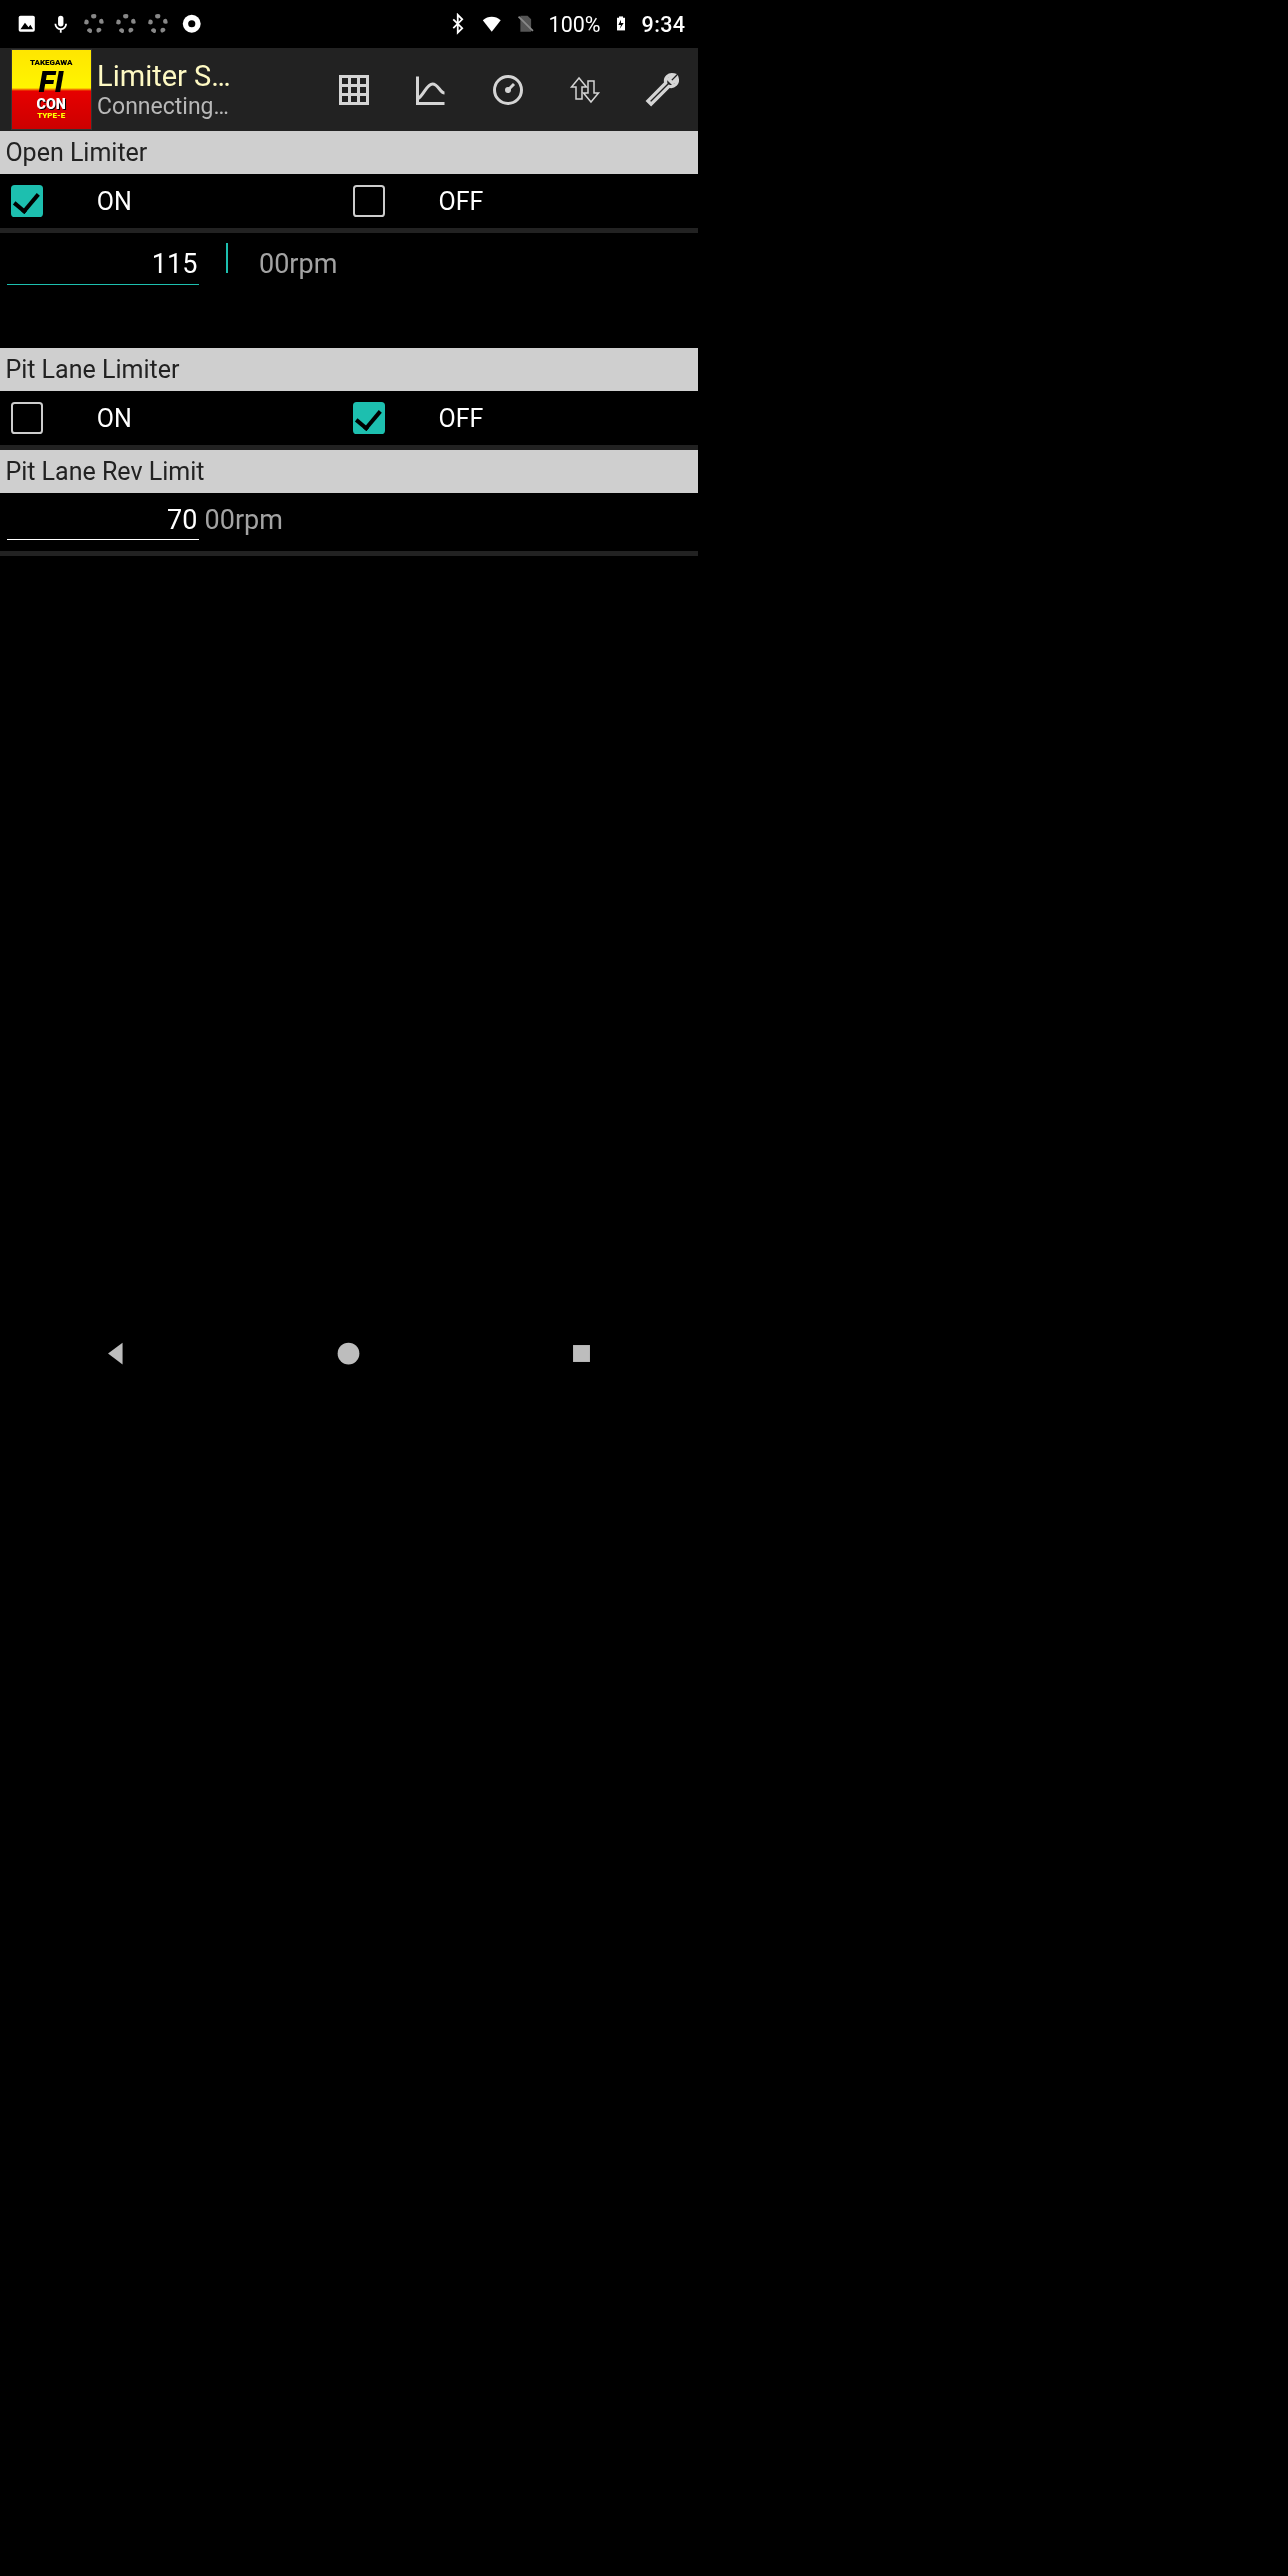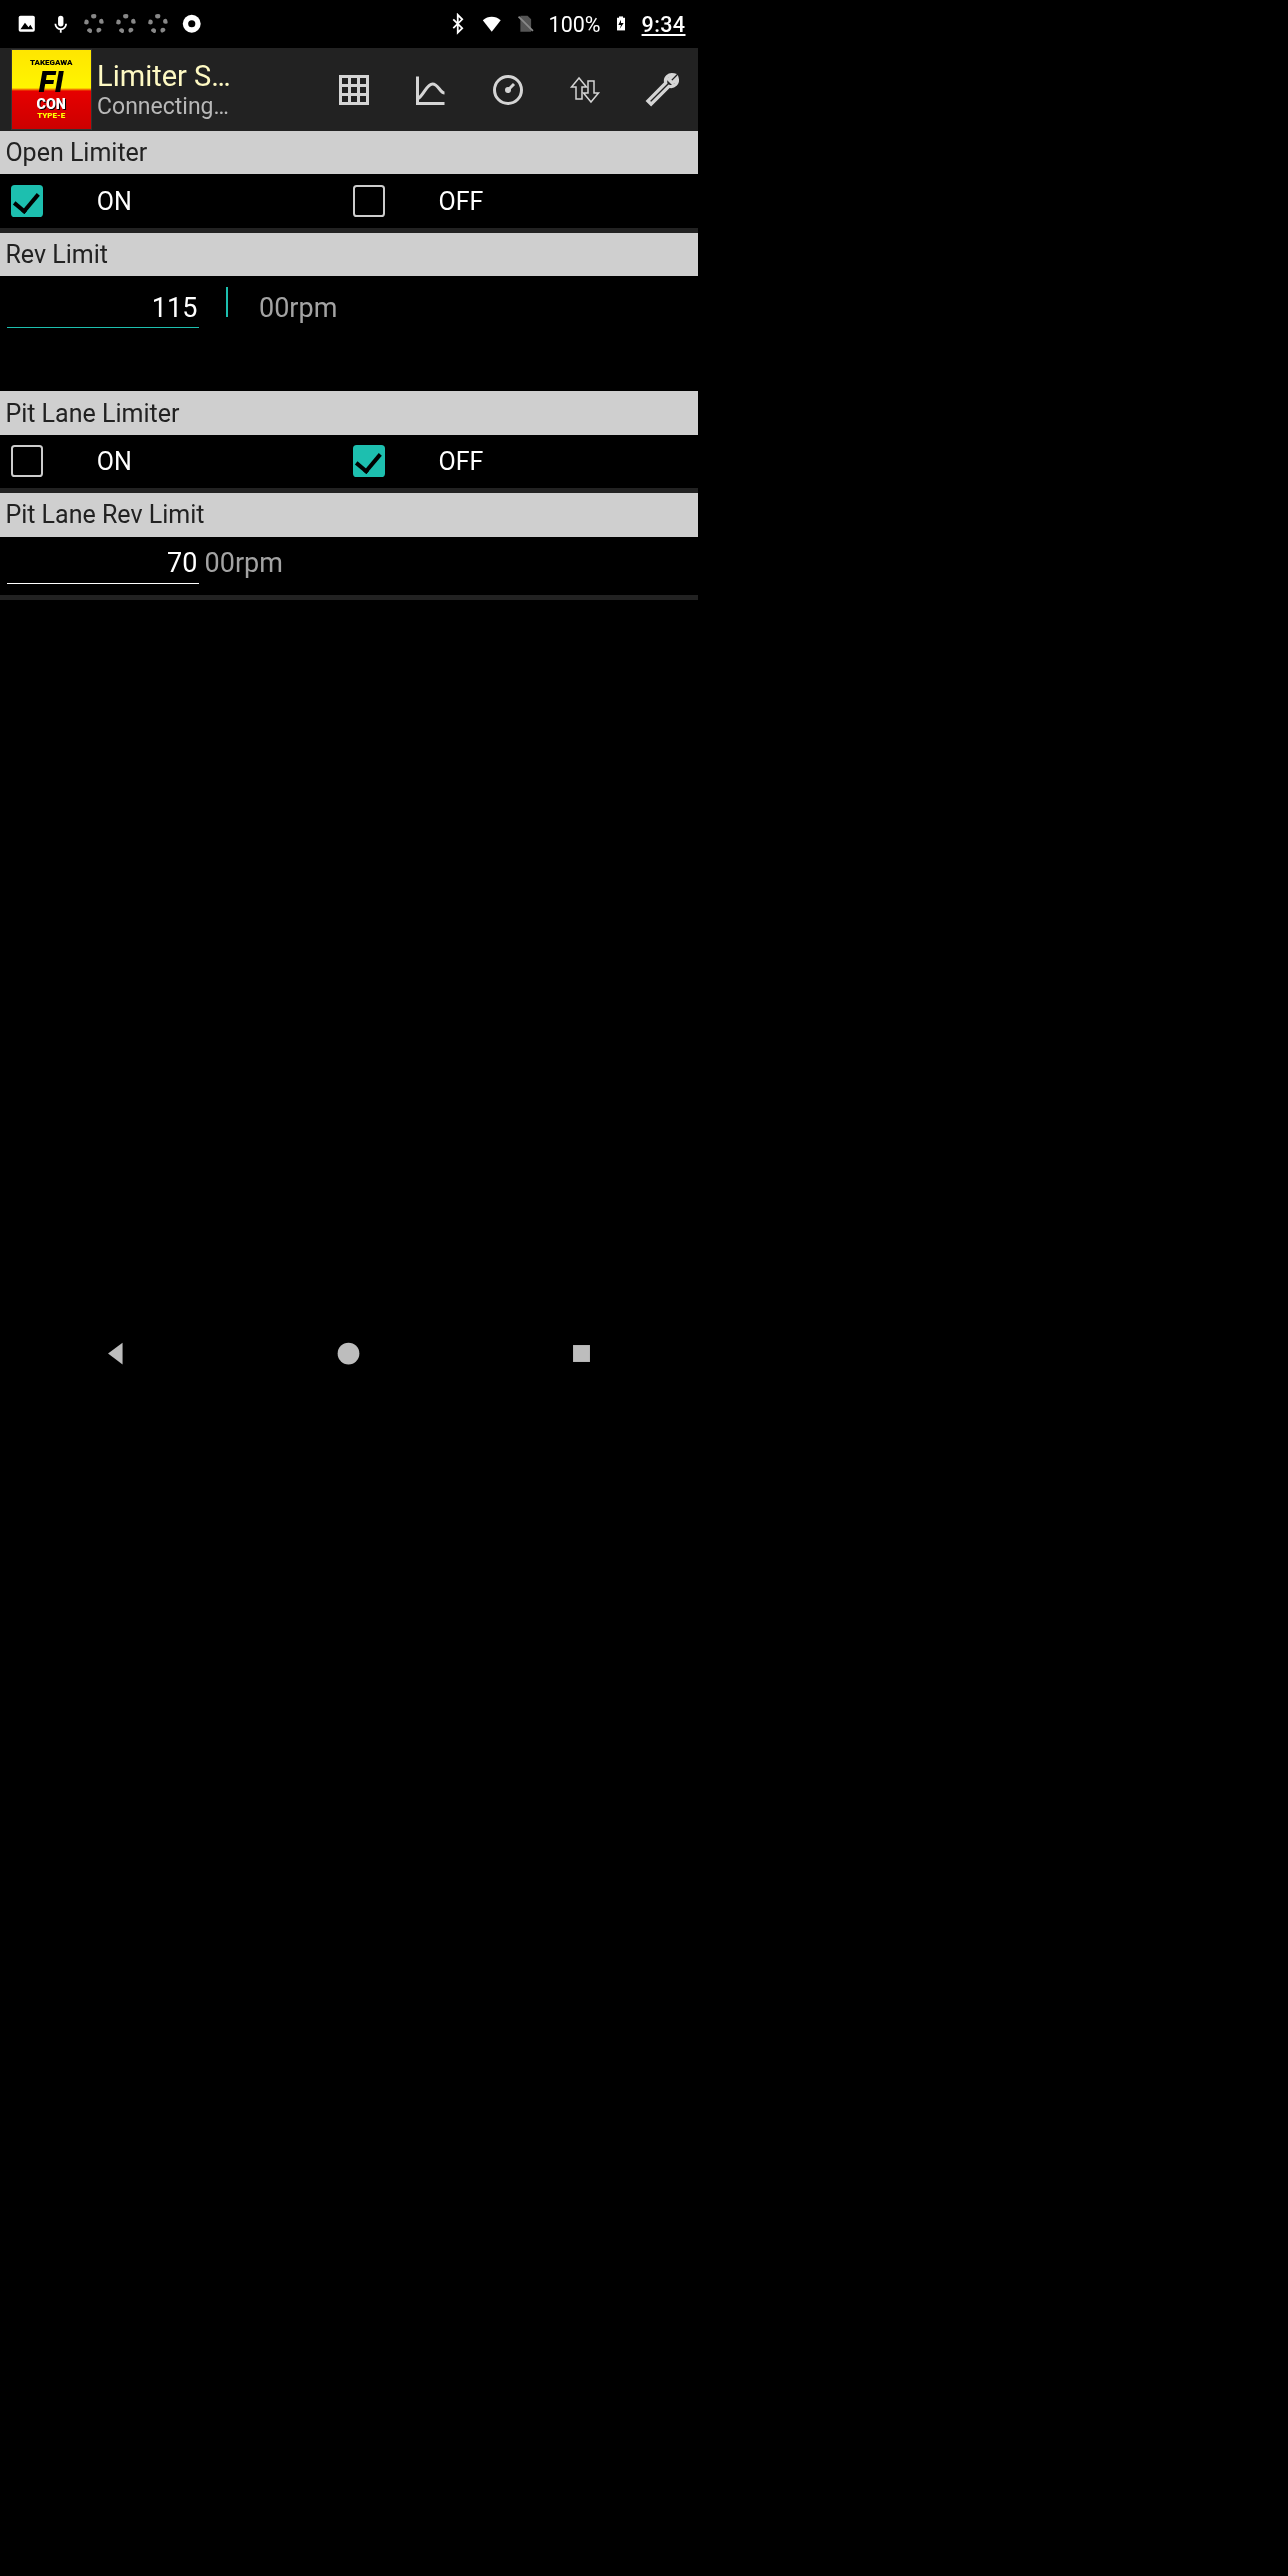--- a/index.html
+++ b/index.html
@@ -22,21 +22,21 @@
     font-size: 21.5px;
     color: #fff;
   }
   .status-left, .status-right { display: flex; align-items: center; gap: 12.5px; }
   .status-left svg, .status-right svg { display: block; }
   .sys-ico { width: 21.5px; height: 21.5px; }
   .spinner-dot {
     width: 19.7px; height: 19.7px; border-radius: 50%;
     border: 5.4px dotted #888;
   }
-  .status-time { font-weight: 500; letter-spacing: 0.4px; text-decoration: underline; }
+  .status-time { font-weight: 500; letter-spacing: 0.4px; }
 
   
   .app-bar {
     height: 83px;
     background: #222;
     display: flex;
     align-items: center;
     padding: 0 9px 0 10.7px;
   }
   .logo-box {
@@ -261,21 +261,20 @@
     <div class="chk-pair">
       <div class="chk checked"></div>
       <span class="chk-label">ON</span>
     </div>
     <div class="chk-pair">
       <div class="chk"></div>
       <span class="chk-label">OFF</span>
     </div>
   </div>
 
-  <div class="sec-head">Rev Limit</div>
   <div class="val-row" style="padding-bottom:63px;gap:29px;">
     <span class="num-input active">115</span>
       <span class="cursor-bar"></span>
     <span class="suffix">00rpm</span>
   </div>
 
   <div class="sec-head">Pit Lane Limiter</div>
   <div class="check-row">
     <div class="chk-pair">
       <div class="chk"></div>

